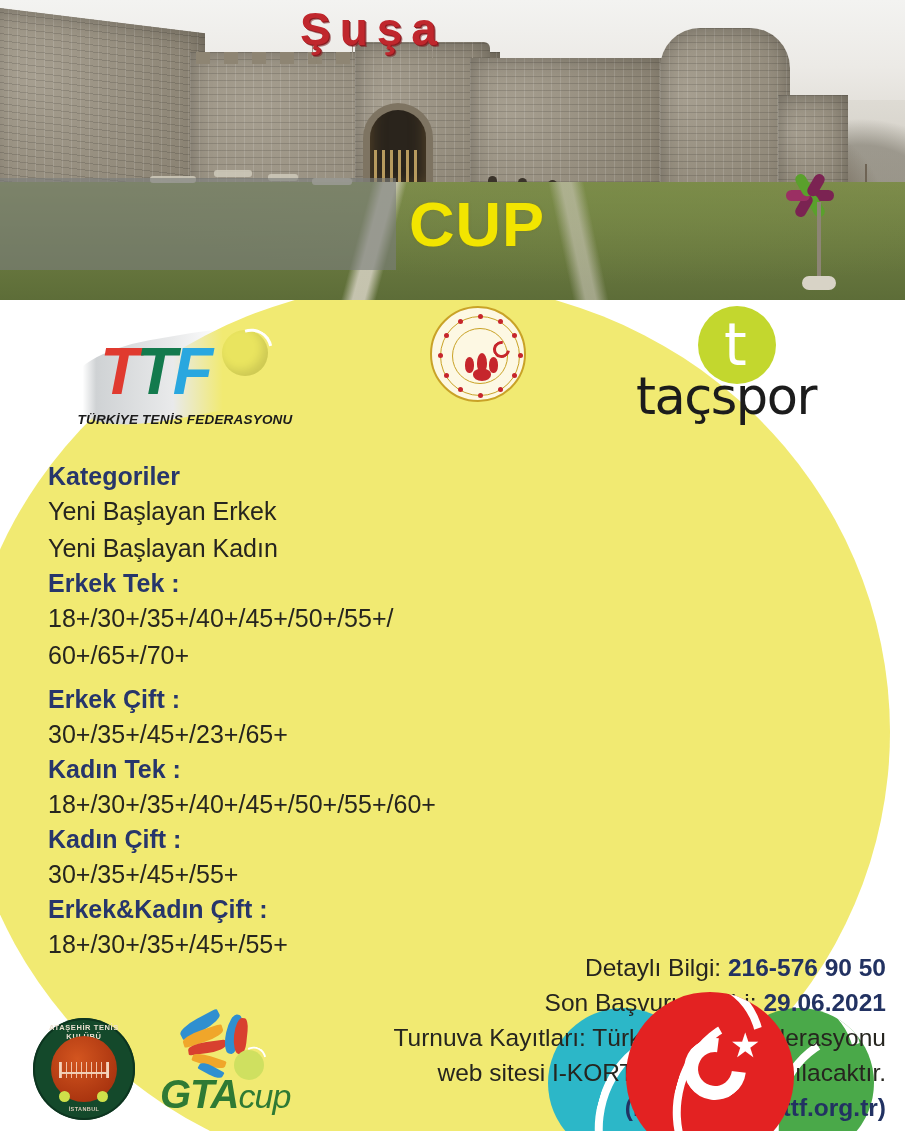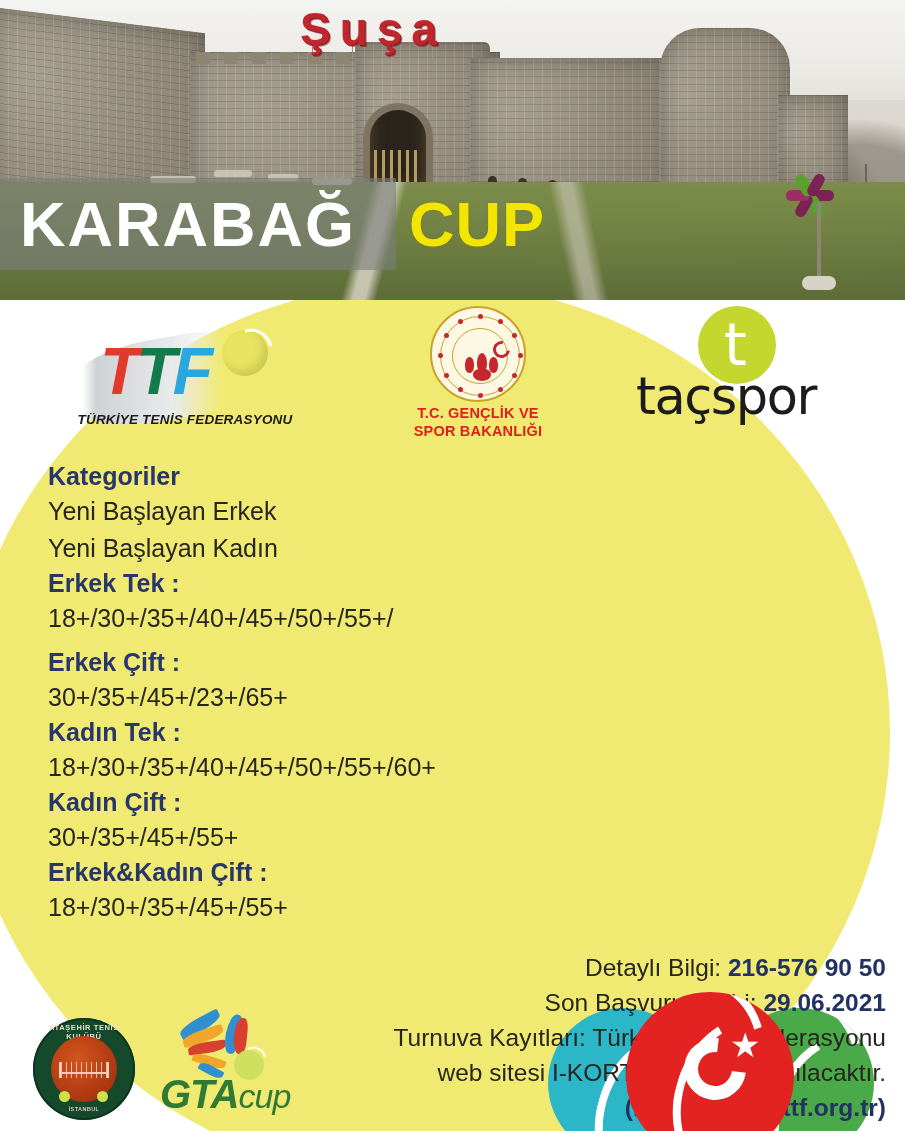--- a/index.html
+++ b/index.html
@@ -436,21 +436,20 @@
       <div class="pw-blade" style="background:#5aa02c; transform:rotate(240deg)"></div>
       <div class="pw-blade" style="background:#7b2352; transform:rotate(300deg)"></div>
       <div class="pw-pole"></div>
       <div class="pw-base"></div>
     </div>
 
     <div class="susa-legs"></div>
     <div class="susa">Şuşa</div>
 
     <div class="band"></div>
-    <div class="karabag">KARABAĞ</div>
     <div class="cup">CUP</div>
   </div>
 
   <div class="lower">
 
     <div class="ball-big">
       <div class="seam1"></div>
       <div class="seam2"></div>
       <div class="seam3"></div>
     </div>
@@ -483,41 +482,38 @@
             <div class="gsb-dot" style="left:17px;top:2px"></div>
           </div>
           <div class="gsb-inner">
             <div class="gsb-crescent"></div>
             <div class="gsb-fig" style="left:24px;top:24px;width:10px;height:20px;"></div>
             <div class="gsb-fig" style="left:12px;top:28px;width:9px;height:16px;"></div>
             <div class="gsb-fig" style="left:36px;top:28px;width:9px;height:16px;"></div>
             <div class="gsb-fig" style="left:20px;top:40px;width:18px;height:12px;border-radius:40% 40% 50% 50%;"></div>
           </div>
         </div>
-        <div class="gsb-name">
-          <div>T.C. GENÇLİK VE</div>
-          <div>SPOR BAKANLIĞI</div>
-        </div>
       </div>
 
       <div class="tacspor">
         <div class="tac-circle">
           <div class="tac-t">t</div>
         </div>
         <div class="tac-word">taçspor</div>
       </div>
     </div>
 
     <div class="cats">
       <div class="hdr">Kategoriler</div>
       <div class="reg">Yeni Başlayan Erkek</div>
       <div class="reg">Yeni Başlayan Kadın</div>
 
       <div class="hdr">Erkek Tek :</div>
       <div class="vals">18+/30+/35+/40+/45+/50+/55+/</div>
+      <div class="vals">60+/65+/70+</div>
 
       <div class="gap"></div>
 
       <div class="hdr">Erkek Çift :</div>
       <div class="vals">30+/35+/45+/23+/65+</div>
 
       <div class="hdr">Kadın Tek :</div>
       <div class="vals">18+/30+/35+/40+/45+/50+/55+/60+</div>
 
       <div class="hdr">Kadın Çift :</div>

